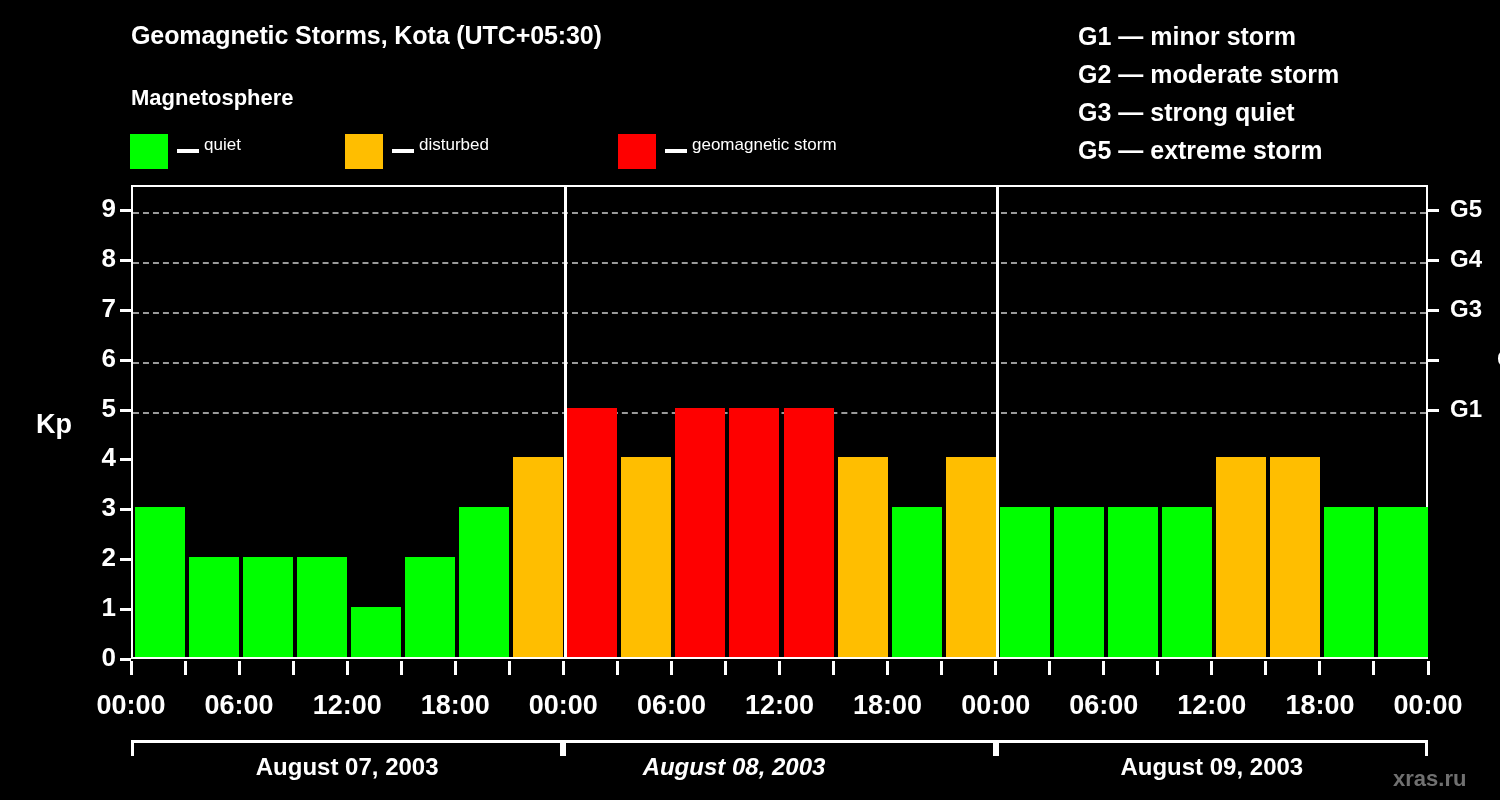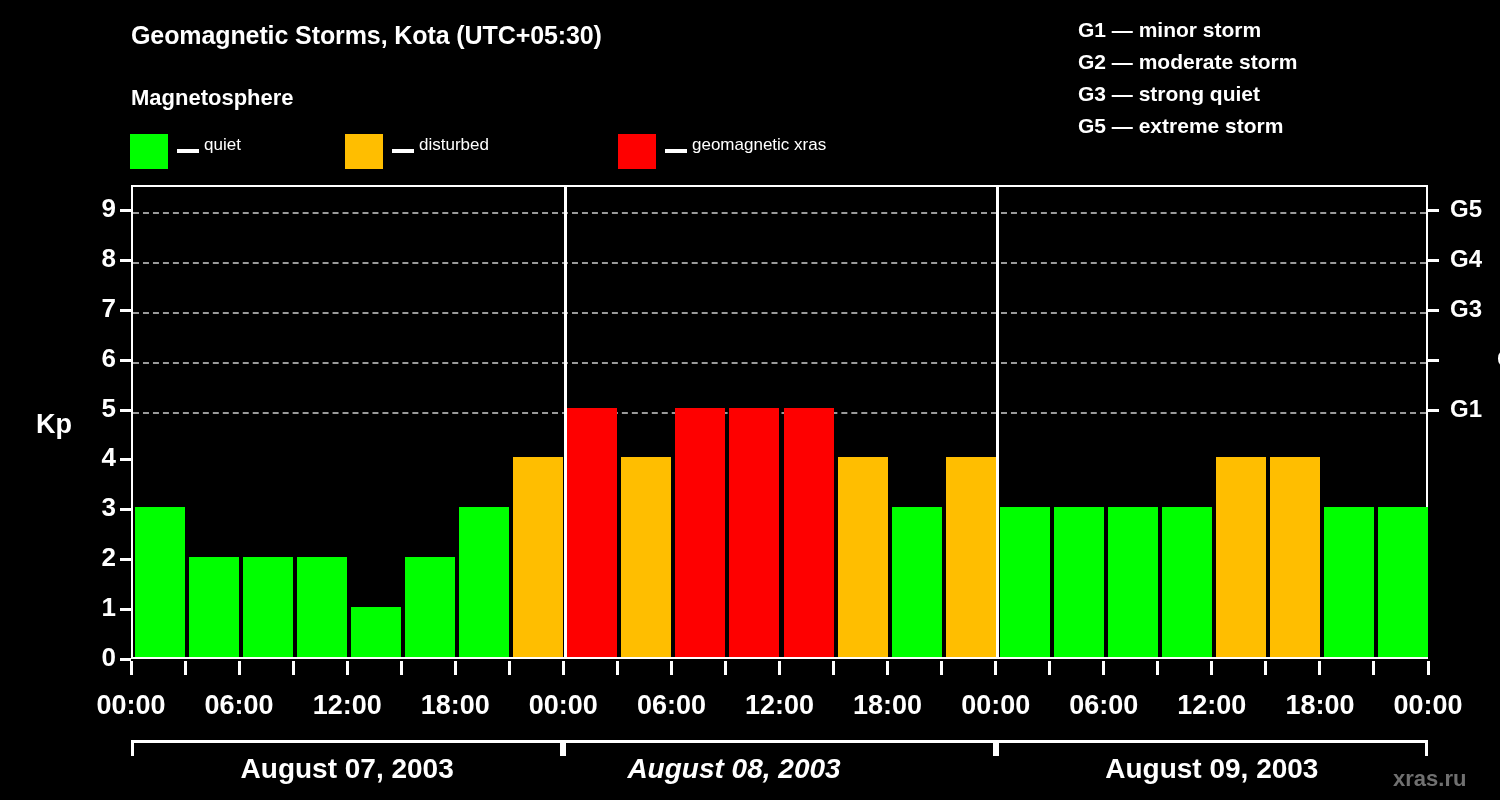--- a/index.html
+++ b/index.html
@@ -73,24 +73,25 @@
   }
 
   
   #gscale-legend {
     position: absolute;
     left: 1078px;
     top: 14px;
   }
   .gscale-row {
     height: 32px;
-    font-size: 21px;
+    font-size: 25px;
     font-weight: bold;
     white-space: nowrap;
     line-height: 32px;
+    margin-top: 6px;
   }
 
   
   #plot-frame {
     position: absolute;
     left: 131px;
     top: 185px;
     width: 1297px;
     height: 474px;
     border: 2px solid #ffffff;
@@ -187,21 +188,21 @@
     top: 740px;
     height: 16px;
     border-left: 3px solid #ffffff;
     border-right: 3px solid #ffffff;
     border-top: 3px solid #ffffff;
     box-sizing: border-box;
   }
   .date-label {
     position: absolute;
     top: 753px;
-    font-size: 28px;
+    font-size: 24px;
     font-weight: bold;
     text-align: center;
     white-space: nowrap;
     transform: translateX(-50%);
   }
 
   
   #watermark {
     position: absolute;
     left: 1393px;
@@ -225,21 +226,21 @@
       <span class="legend-text">quiet</span>
     </div>
     <div class="legend-entry" style="left: 215px;">
       <span class="legend-swatch" style="background: rgb(255, 190, 0);"></span>
       <span class="legend-dash"></span>
       <span class="legend-text">disturbed</span>
     </div>
     <div class="legend-entry" style="left: 488px;">
       <span class="legend-swatch" style="background: rgb(254, 0, 0);"></span>
       <span class="legend-dash"></span>
-      <span class="legend-text">geomagnetic xras</span>
+      <span class="legend-text">geomagnetic storm</span>
     </div>
   </div>
 
 <div id="gscale-legend">
     <div class="gscale-row">G1 — minor storm</div>
     <div class="gscale-row">G2 — moderate storm</div>
     <div class="gscale-row">G3 — strong quiet</div>
     <div class="gscale-row">G5 — extreme storm</div>
   </div>
 

